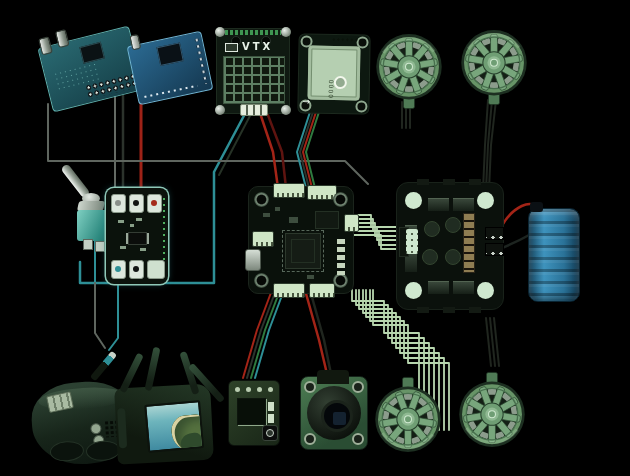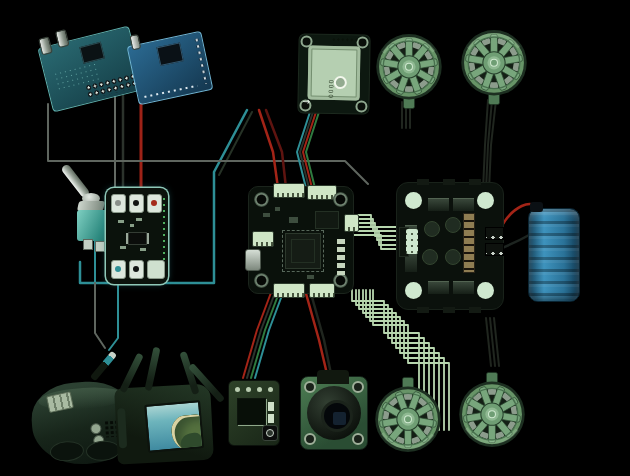--- a/index.html
+++ b/index.html
@@ -271,20 +271,35 @@
     <div class="trace"></div>
     <div class="pins"></div>
   </div>
   <div class="comp bluepcb" id="module-b">
     <div class="cap"></div>
     <div class="chip"></div>
     <div class="edge"></div>
     <div class="row"></div>
   </div>
 
+  <div class="comp" id="vtx">
+    <div class="pinstrip"></div>
+    <div class="corner tl"></div>
+    <div class="corner tr"></div>
+    <div class="corner bl"></div>
+    <div class="corner br"></div>
+    <div class="hole h1"></div>
+    <div class="hole h2"></div>
+    <div class="labelrow">
+      <span class="logo"></span>
+      <span class="vtxtext">VTX</span>
+    </div>
+    <div class="heatsink"></div>
+    <div class="conn"></div>
+  </div>
 
   <div class="comp" id="gps">
     <div class="screw tl"></div>
     <div class="screw tr"></div>
     <div class="screw bl"></div>
     <div class="screw br"></div>
     <div class="toppads"></div>
     <div class="patch">
       <div class="ring"></div>
       <div class="mark">0000</div>

